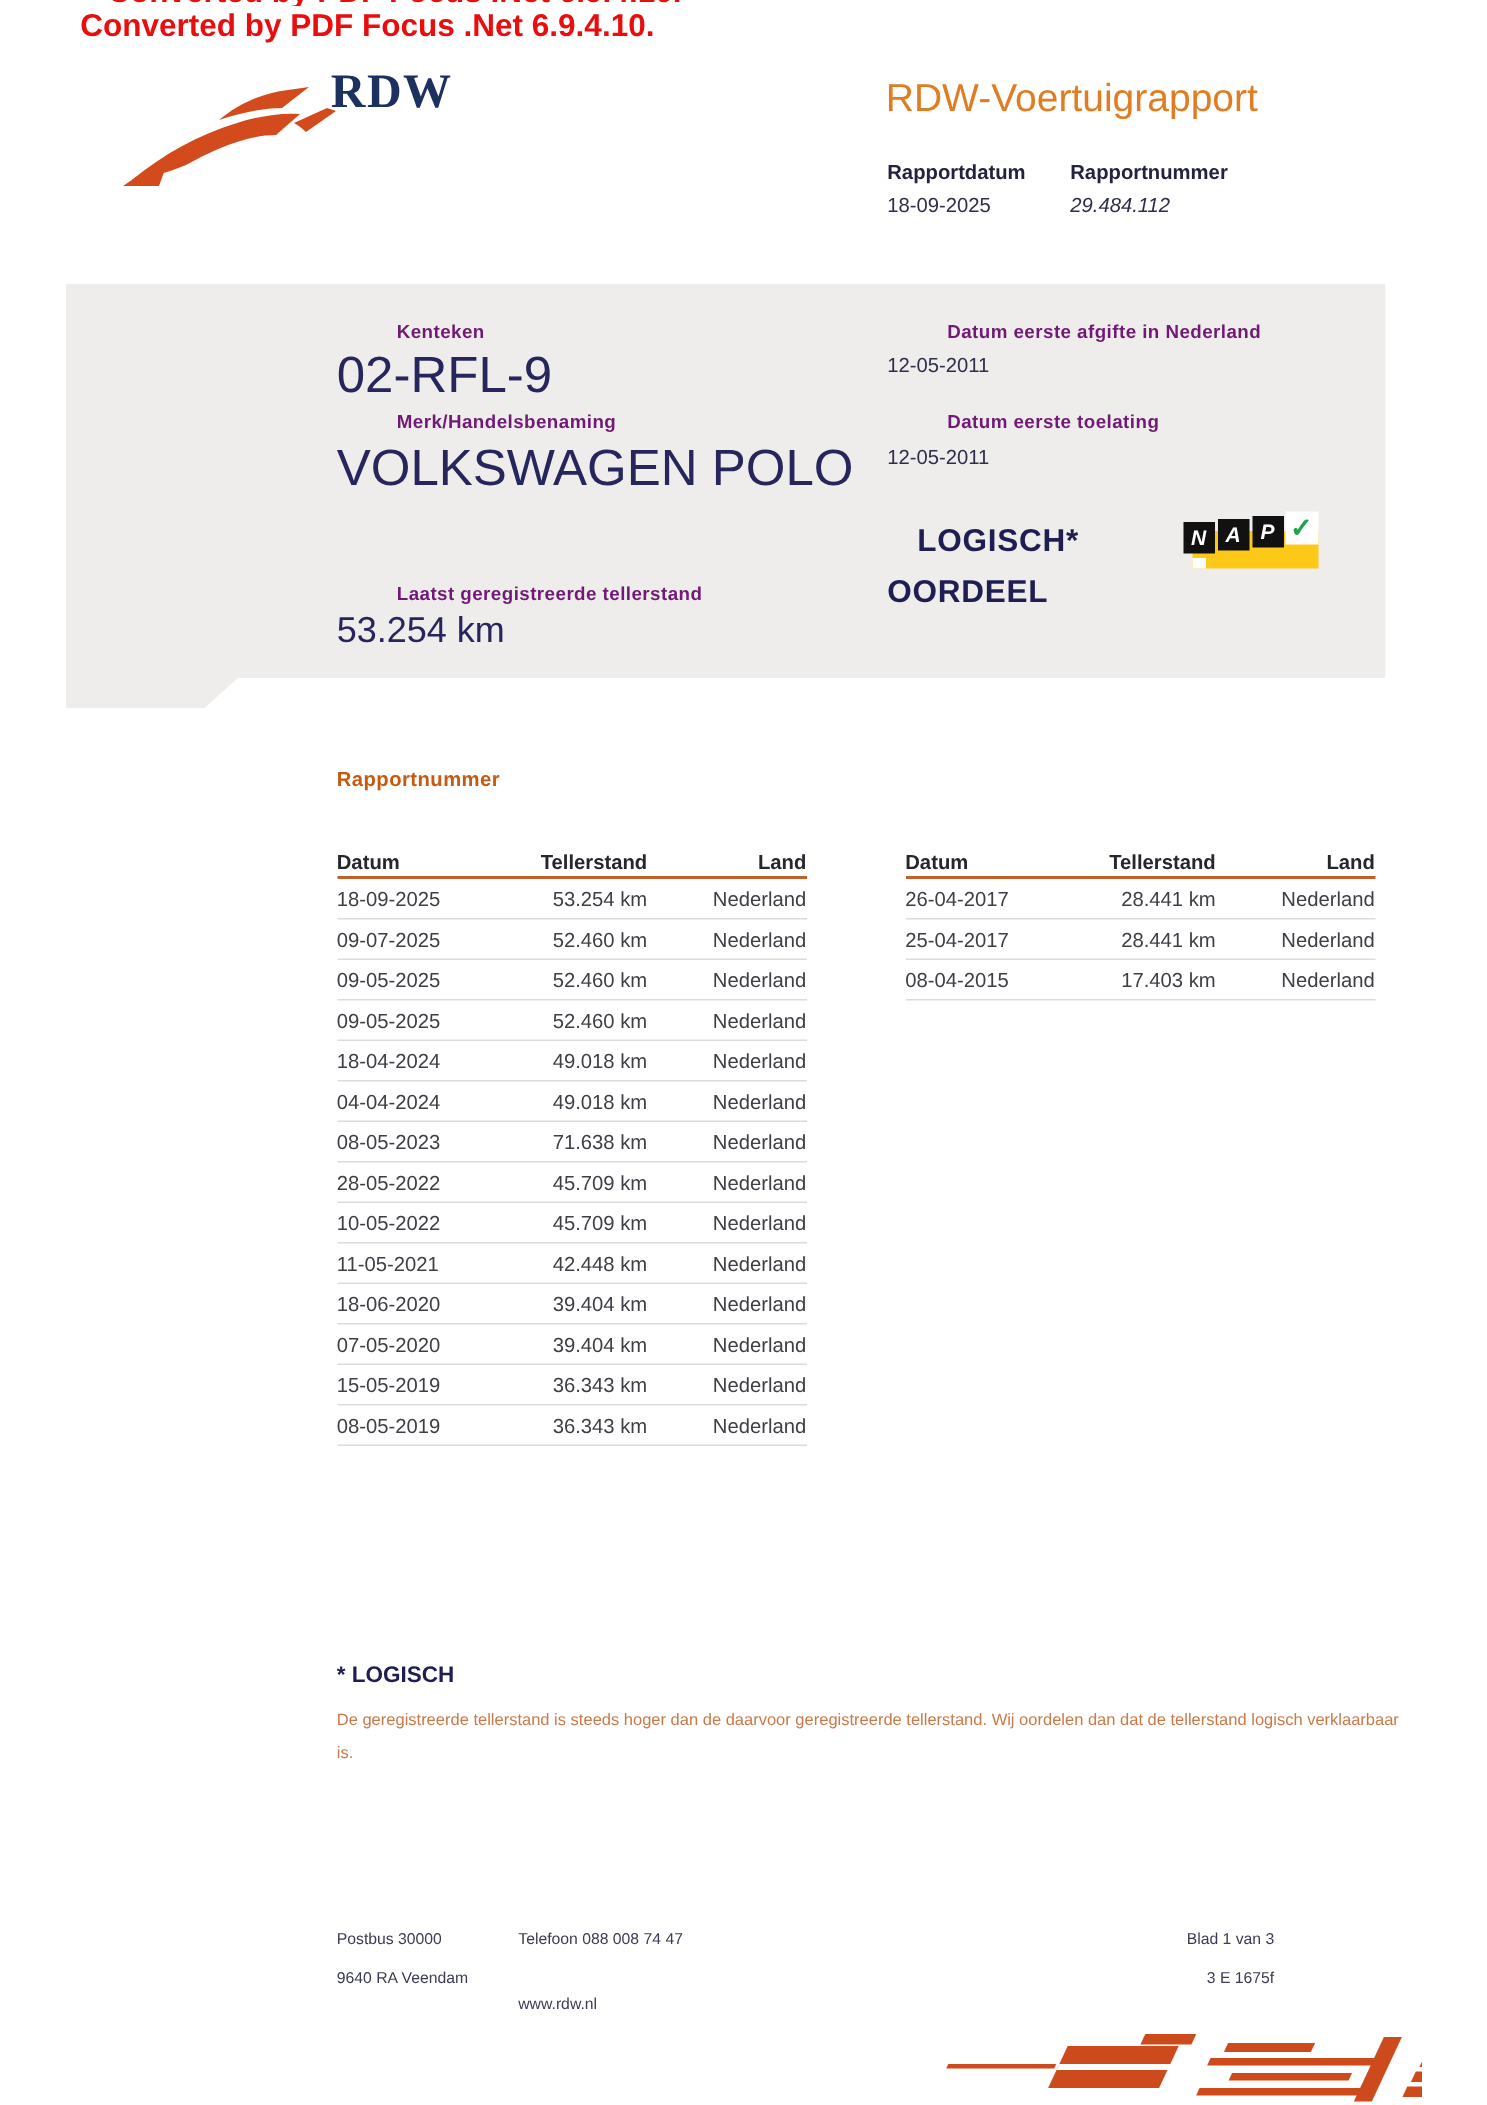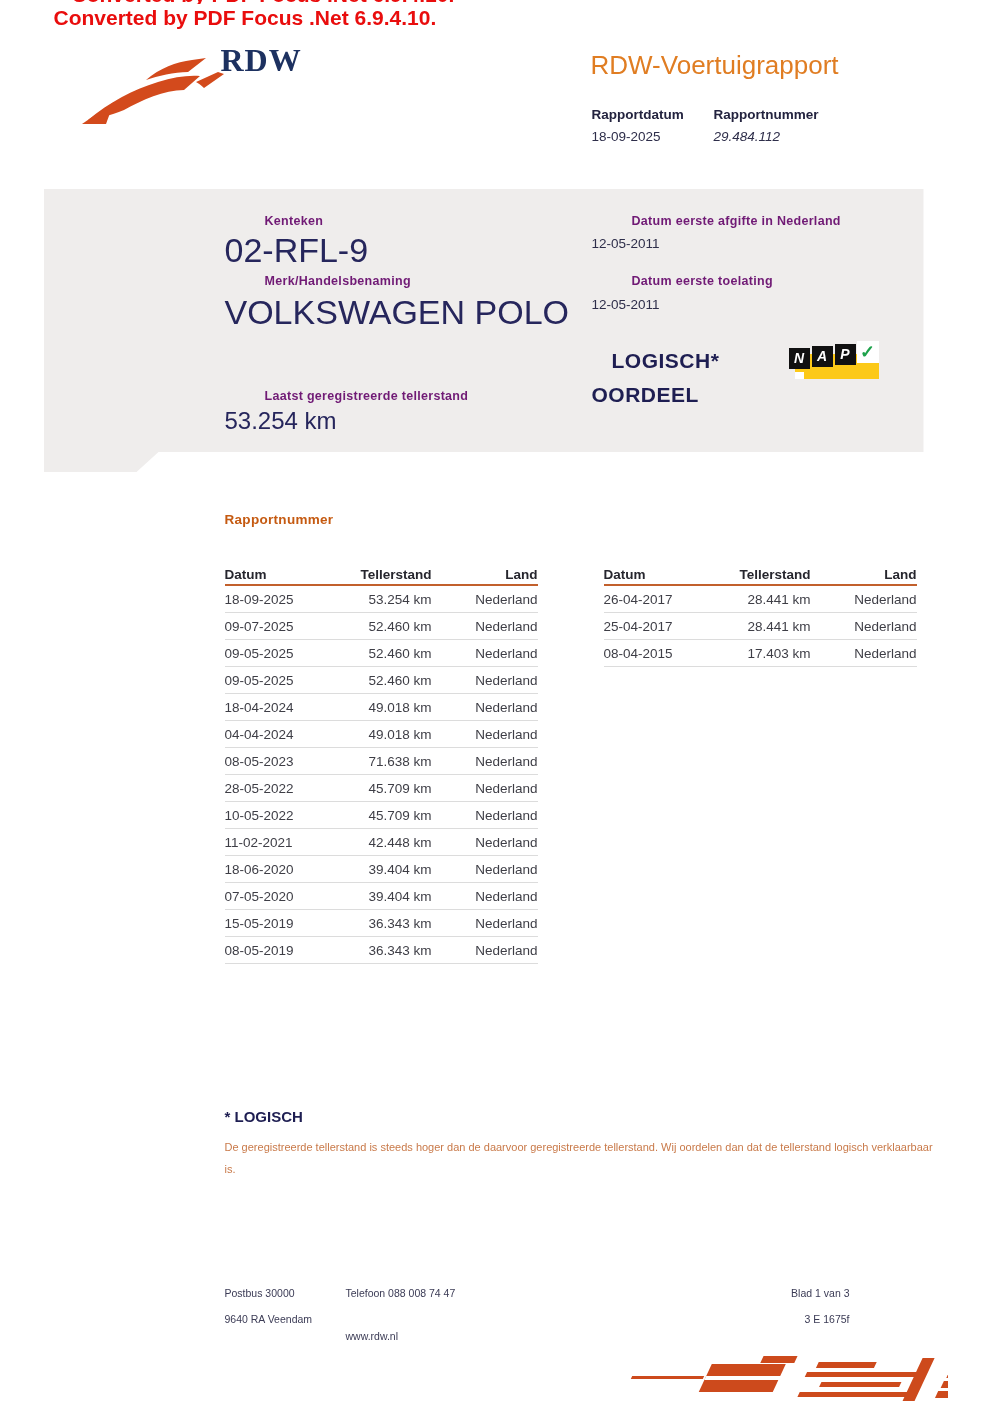--- a/index.html
+++ b/index.html
@@ -173,21 +173,21 @@
           <span class="tcell c0">28-05-2022</span>
           <span class="tcell c1">45.709 km</span>
           <span class="tcell c2">Nederland</span>
         </div>
         <div class="trow">
           <span class="tcell c0">10-05-2022</span>
           <span class="tcell c1">45.709 km</span>
           <span class="tcell c2">Nederland</span>
         </div>
         <div class="trow">
-          <span class="tcell c0">11-02-2021</span>
+          <span class="tcell c0">11-05-2021</span>
           <span class="tcell c1">42.448 km</span>
           <span class="tcell c2">Nederland</span>
         </div>
         <div class="trow">
           <span class="tcell c0">18-06-2020</span>
           <span class="tcell c1">39.404 km</span>
           <span class="tcell c2">Nederland</span>
         </div>
         <div class="trow">
           <span class="tcell c0">07-05-2020</span>

